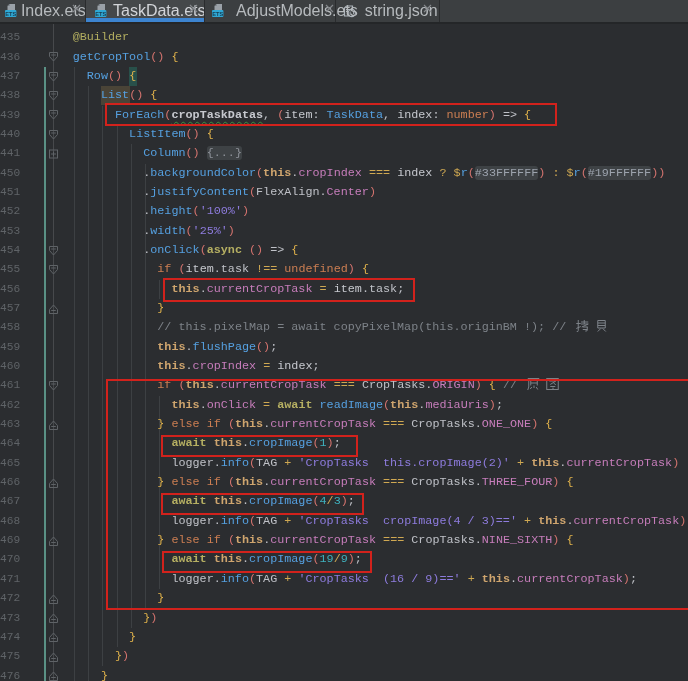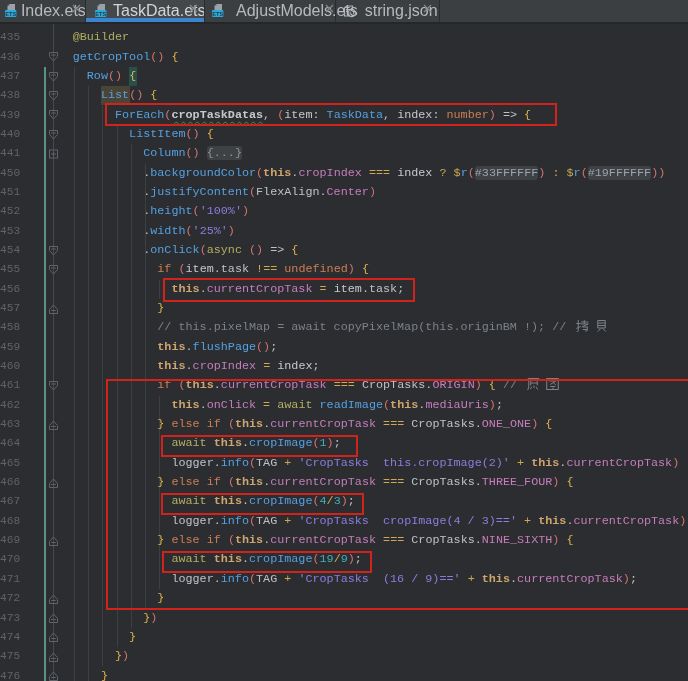--- a/index.html
+++ b/index.html
@@ -14,21 +14,21 @@
 #editor{position:absolute;left:0;top:24px;width:688px;height:657px;background:#2b2d30}
 #gutter{left:0;top:28.2px;width:20px;text-align:right;color:#5f6367;font-size:11.2px}
 #code{left:72.7px;top:28.2px;color:#bfc1c7}
 .guide{position:absolute;width:1px;background:#3d4043}
 #vcs{position:absolute;background:#5a9185}
 #foldline{position:absolute;background:#47494c}
 .hl{position:absolute}
 pre{font-family:"Liberation Mono",monospace;font-size:11.75px;line-height:19.34px;position:absolute;margin:0}
 .k{color:#cc7e52}
 .t{color:#cfa56e;font-weight:bold}
-.a{color:#b5af62;font-weight:normal}
+.a{color:#b5af62;font-weight:bold}
 .an{color:#b3ae60}
 .f{color:#55a0e0}
 .p{color:#c77dbb}
 .s{color:#8e7cde}
 .o{color:#cfa852}
 .b{color:#e0b24b}
 .r{color:#d4736e}
 .n{color:#3fb1be}
 .c{color:#7d8288}
 .bo{font-weight:normal;color:#c6c8ce}

